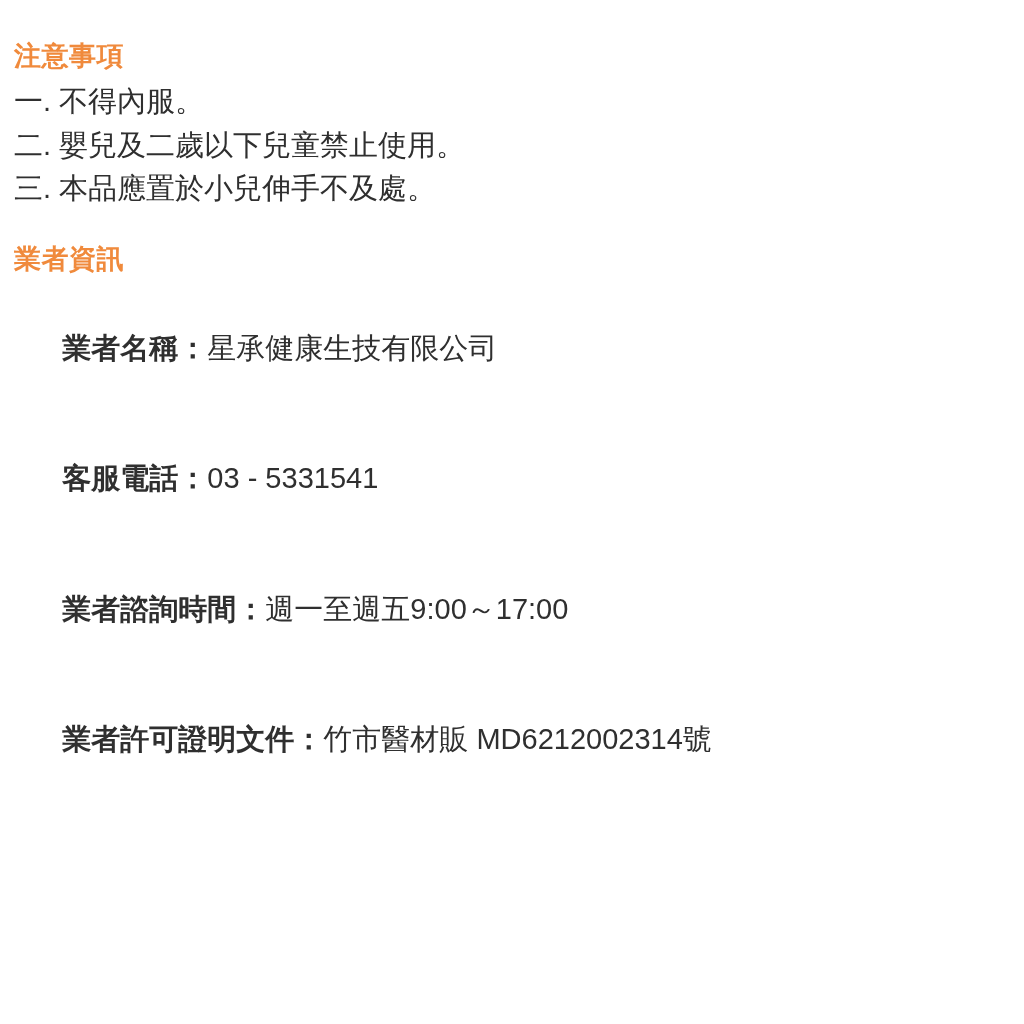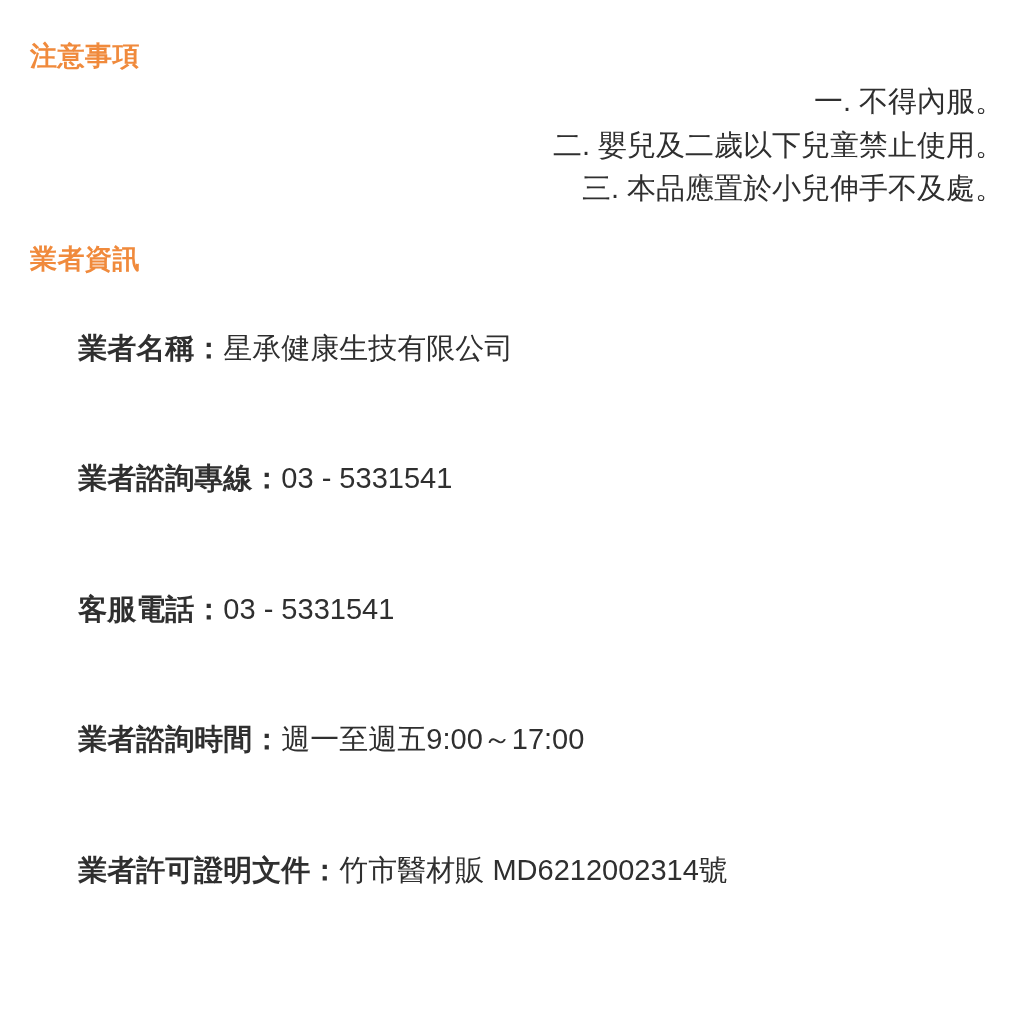--- a/index.html
+++ b/index.html
@@ -12,21 +12,21 @@
     background: #ffffff;
     font-family: "Liberation Sans", "DejaVu Sans", sans-serif;
     color: #2b2b2b;
     overflow: hidden;
   }
   .page {
     position: relative;
     width: 1024px;
     height: 1024px;
     box-sizing: border-box;
-    padding: 38px 20px 0 30px;
+    padding: 38px 20px 0 14px;
   }
   .section {
     margin-bottom: 4px;
   }
   .section-title {
     color: #f08a3c;
     font-size: 27px;
     font-weight: bold;
     line-height: 1.35;
     margin-bottom: 6px;
@@ -40,21 +40,20 @@
   }
   .line .label {
     font-weight: bold;
     text-align: right;
   }
   .line .value {
     font-weight: normal;
   }
   .notice-list .line {
     font-weight: normal;
-    text-align: right;
   }
   .gap-lg { height: 26px; }
 </style>
 </head>
 <body>
 
 <div class="page">
 
   <div class="section">
     <div class="section-title">注意事項</div>
@@ -68,23 +67,20 @@
   <div class="gap-lg"></div>
 
   <div class="section">
     <div class="section-title">業者資訊</div>
 
     <div class="line">
       <span class="label">業者名稱</span><span class="label">：</span><span class="value">星承健康生技有限公司</span>
     </div>
 
 
-    <div class="line">
-      <span class="label">業者諮詢專線</span><span class="label">：</span><span class="value">03 - 5331541</span>
-    </div>
 
     <div class="line">
       <span class="label">客服電話</span><span class="label">：</span><span class="value">03 - 5331541</span>
     </div>
 
     <div class="line">
       <span class="label">業者諮詢時間</span><span class="label">：</span><span class="value">週一至週五9:00～17:00</span>
     </div>
 
     <div class="line">

